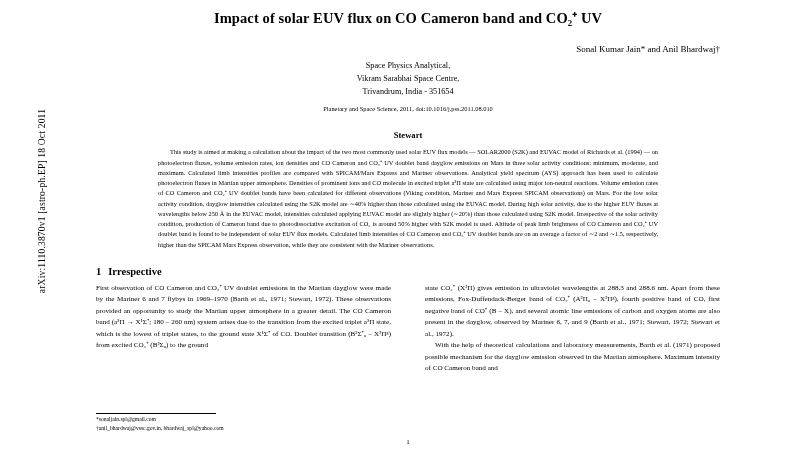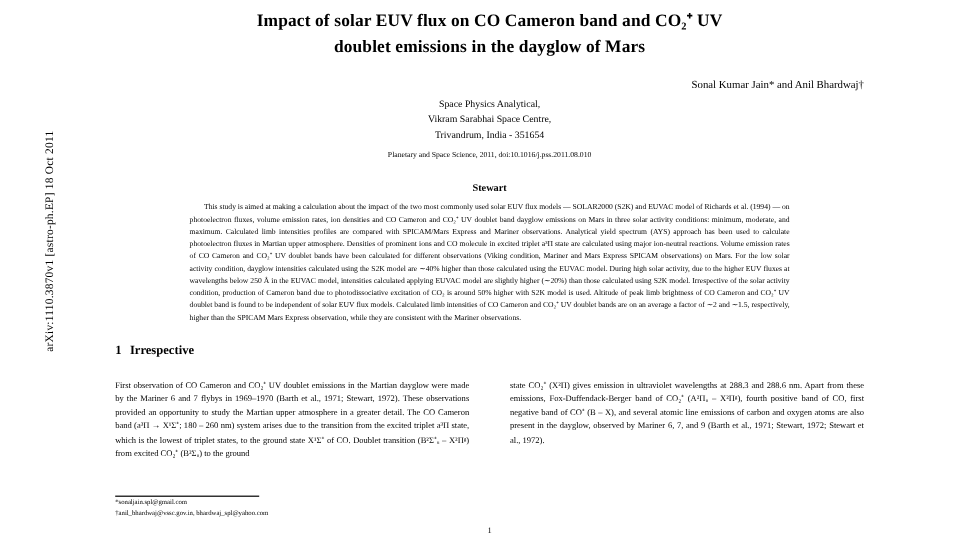--- a/index.html
+++ b/index.html
@@ -86,21 +86,21 @@
     hyphens: auto;
   }
   .abstract .indent { padding-left: 12px; }
   .sec-head {
     margin-top: 16px;
     font-size: 10.5px;
     font-weight: bold;
   }
   .sec-num { margin-right: 7px; }
   .cols {
-    margin-top: 18px;
+    margin-top: 6px;
     display: flex;
     gap: 34px;
   }
   .col {
     width: 301px;
     font-size: 7.1px;
     line-height: 1.62;
     text-align: justify;
     hyphens: auto;
   }
@@ -136,21 +136,20 @@
 <body>
 
 <div class="page">
 
   <div class="arxiv-stamp">arXiv:1110.3870v1  [astro-ph.EP]  18 Oct 2011</div>
 
   <div class="content">
 
     <h1 class="title">
       <span>Impact of solar EUV flux on CO Cameron band and CO₂⁺ UV</span><br>
-      <span>doublet emissions in the dayglow of Mars</span>
     </h1>
 
     <div class="authors">Sonal Kumar Jain* and Anil Bhardwaj†</div>
 
     <div class="affil">
       <div>Space Physics Analytical,</div>
       <div>Vikram Sarabhai Space Centre,</div>
       <div>Trivandrum, India - 351654</div>
     </div>
 
@@ -165,20 +164,21 @@
     <div class="sec-head">
       <span class="sec-num">1</span><span>Irrespective</span>
     </div>
 
     <div class="cols">
       <div class="col">
         <p>First observation of CO Cameron and CO₂⁺ UV doublet emissions in the Martian dayglow were made by the Mariner 6 and 7 flybys in 1969–1970 (Barth et al., 1971; Stewart, 1972). These observations provided an opportunity to study the Martian upper atmosphere in a greater detail. The CO Cameron band (a³Π → X¹Σ⁺; 180 – 260 nm) system arises due to the transition from the excited triplet a³Π state, which is the lowest of triplet states, to the ground state X¹Σ⁺ of CO. Doublet transition (B²Σ⁺ᵤ – X²Πᵍ) from excited CO₂⁺ (B²Σᵤ) to the ground</p>
       </div>
       <div class="col">
         <p>state CO₂⁺ (X²Π) gives emission in ultraviolet wavelengths at 288.3 and 288.6 nm. Apart from these emissions, Fox-Duffendack-Berger band of CO₂⁺ (A²Πᵤ – X²Πᵍ), fourth positive band of CO, first negative band of CO⁺ (B – X), and several atomic line emissions of carbon and oxygen atoms are also present in the dayglow, observed by Mariner 6, 7, and 9 (Barth et al., 1971; Stewart, 1972; Stewart et al., 1972).</p>
+        <p>With the help of theoretical calculations and laboratory measurements, Barth et al. (1971) proposed possible mechanism for the dayglow emission observed in the Martian atmosphere. Maximum intensity of CO Cameron band and</p>
       </div>
     </div>
 
     <div class="footnote-rule"></div>
 
     <div class="footnotes">
       <div class="fn">*sonaljain.spl@gmail.com</div>
       <div class="fn">†anil_bhardwaj@vssc.gov.in, bhardwaj_spl@yahoo.com</div>
     </div>
 

